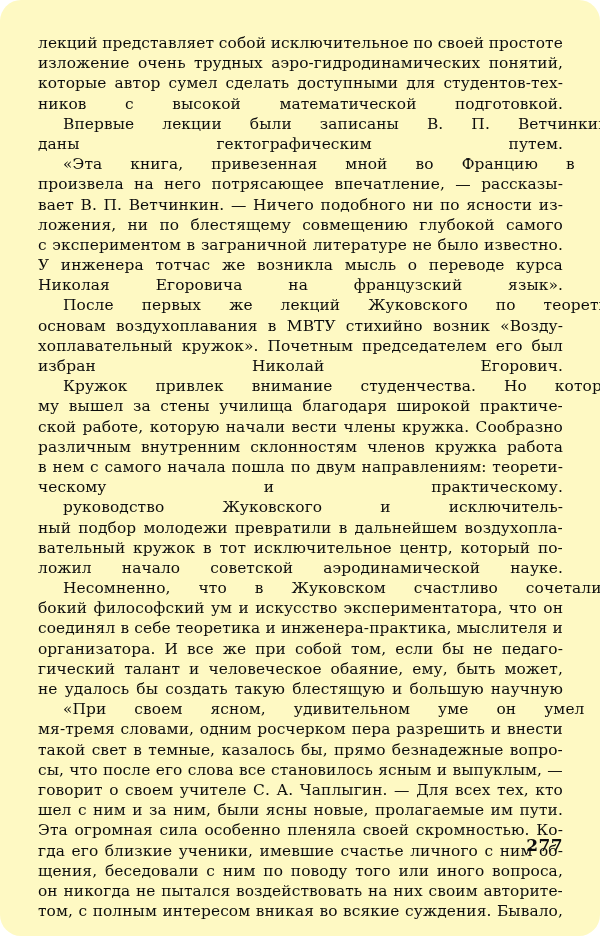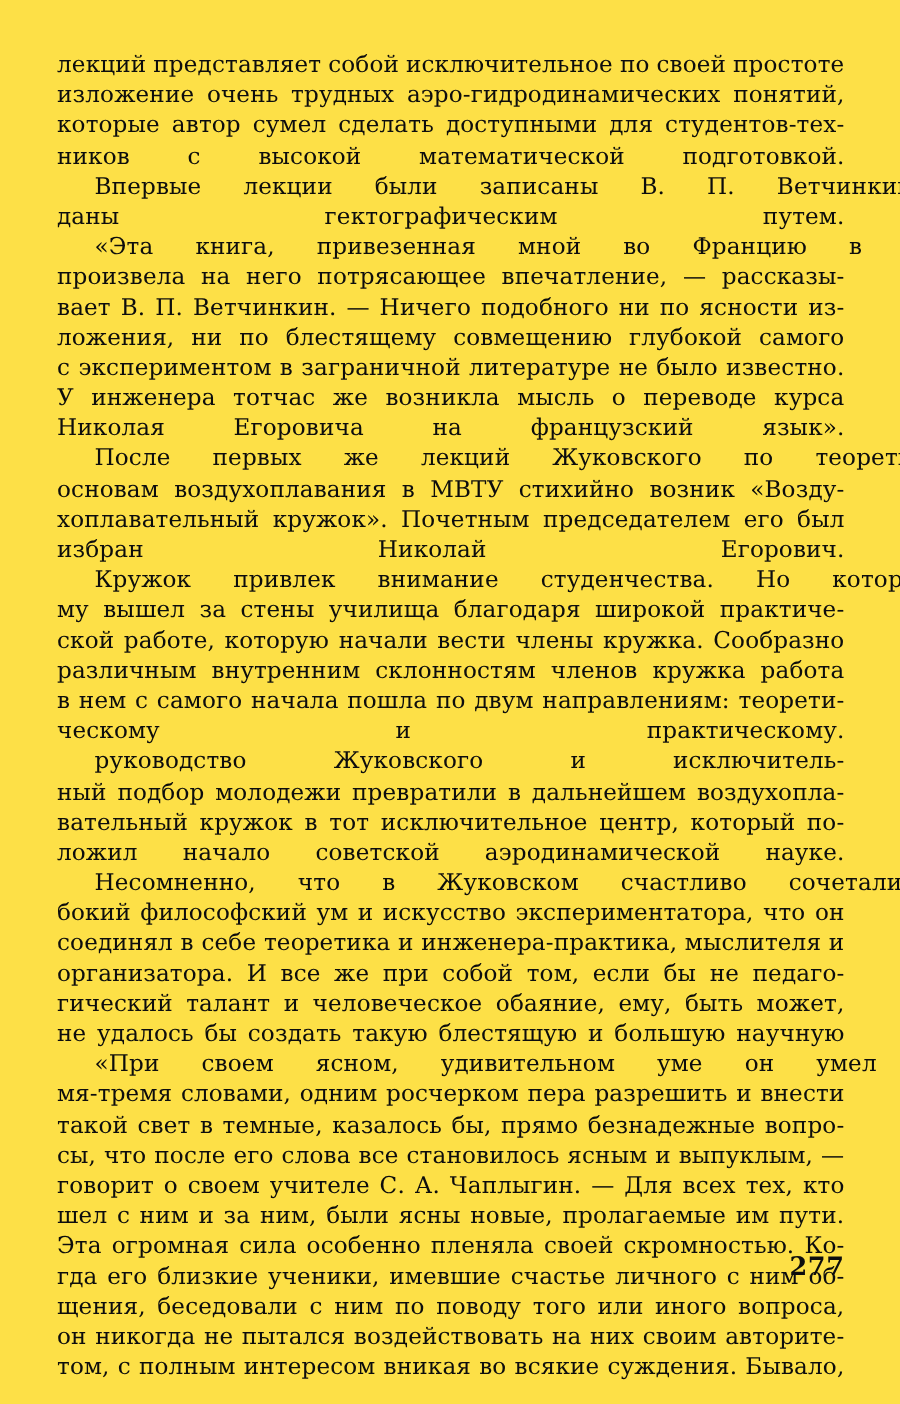--- a/index.html
+++ b/index.html
@@ -5,24 +5,25 @@
 <style>
   html, body {
     margin: 0;
     padding: 0;
     background: #ffffff;
   }
   .page {
     position: relative;
     width: 600px;
     height: 936px;
-    background: #fde047;
+    background: #fef9c3;
     overflow: hidden;
     font-family: "DejaVu Serif", "Liberation Serif", serif;
     color: #0d0d0d;
+    border-radius: 21px;
   }
   .text-block {
     position: absolute;
     left: 38px;
     top: 33px;
     width: 525px;
   }
   .para {
     margin: 0;
   }

